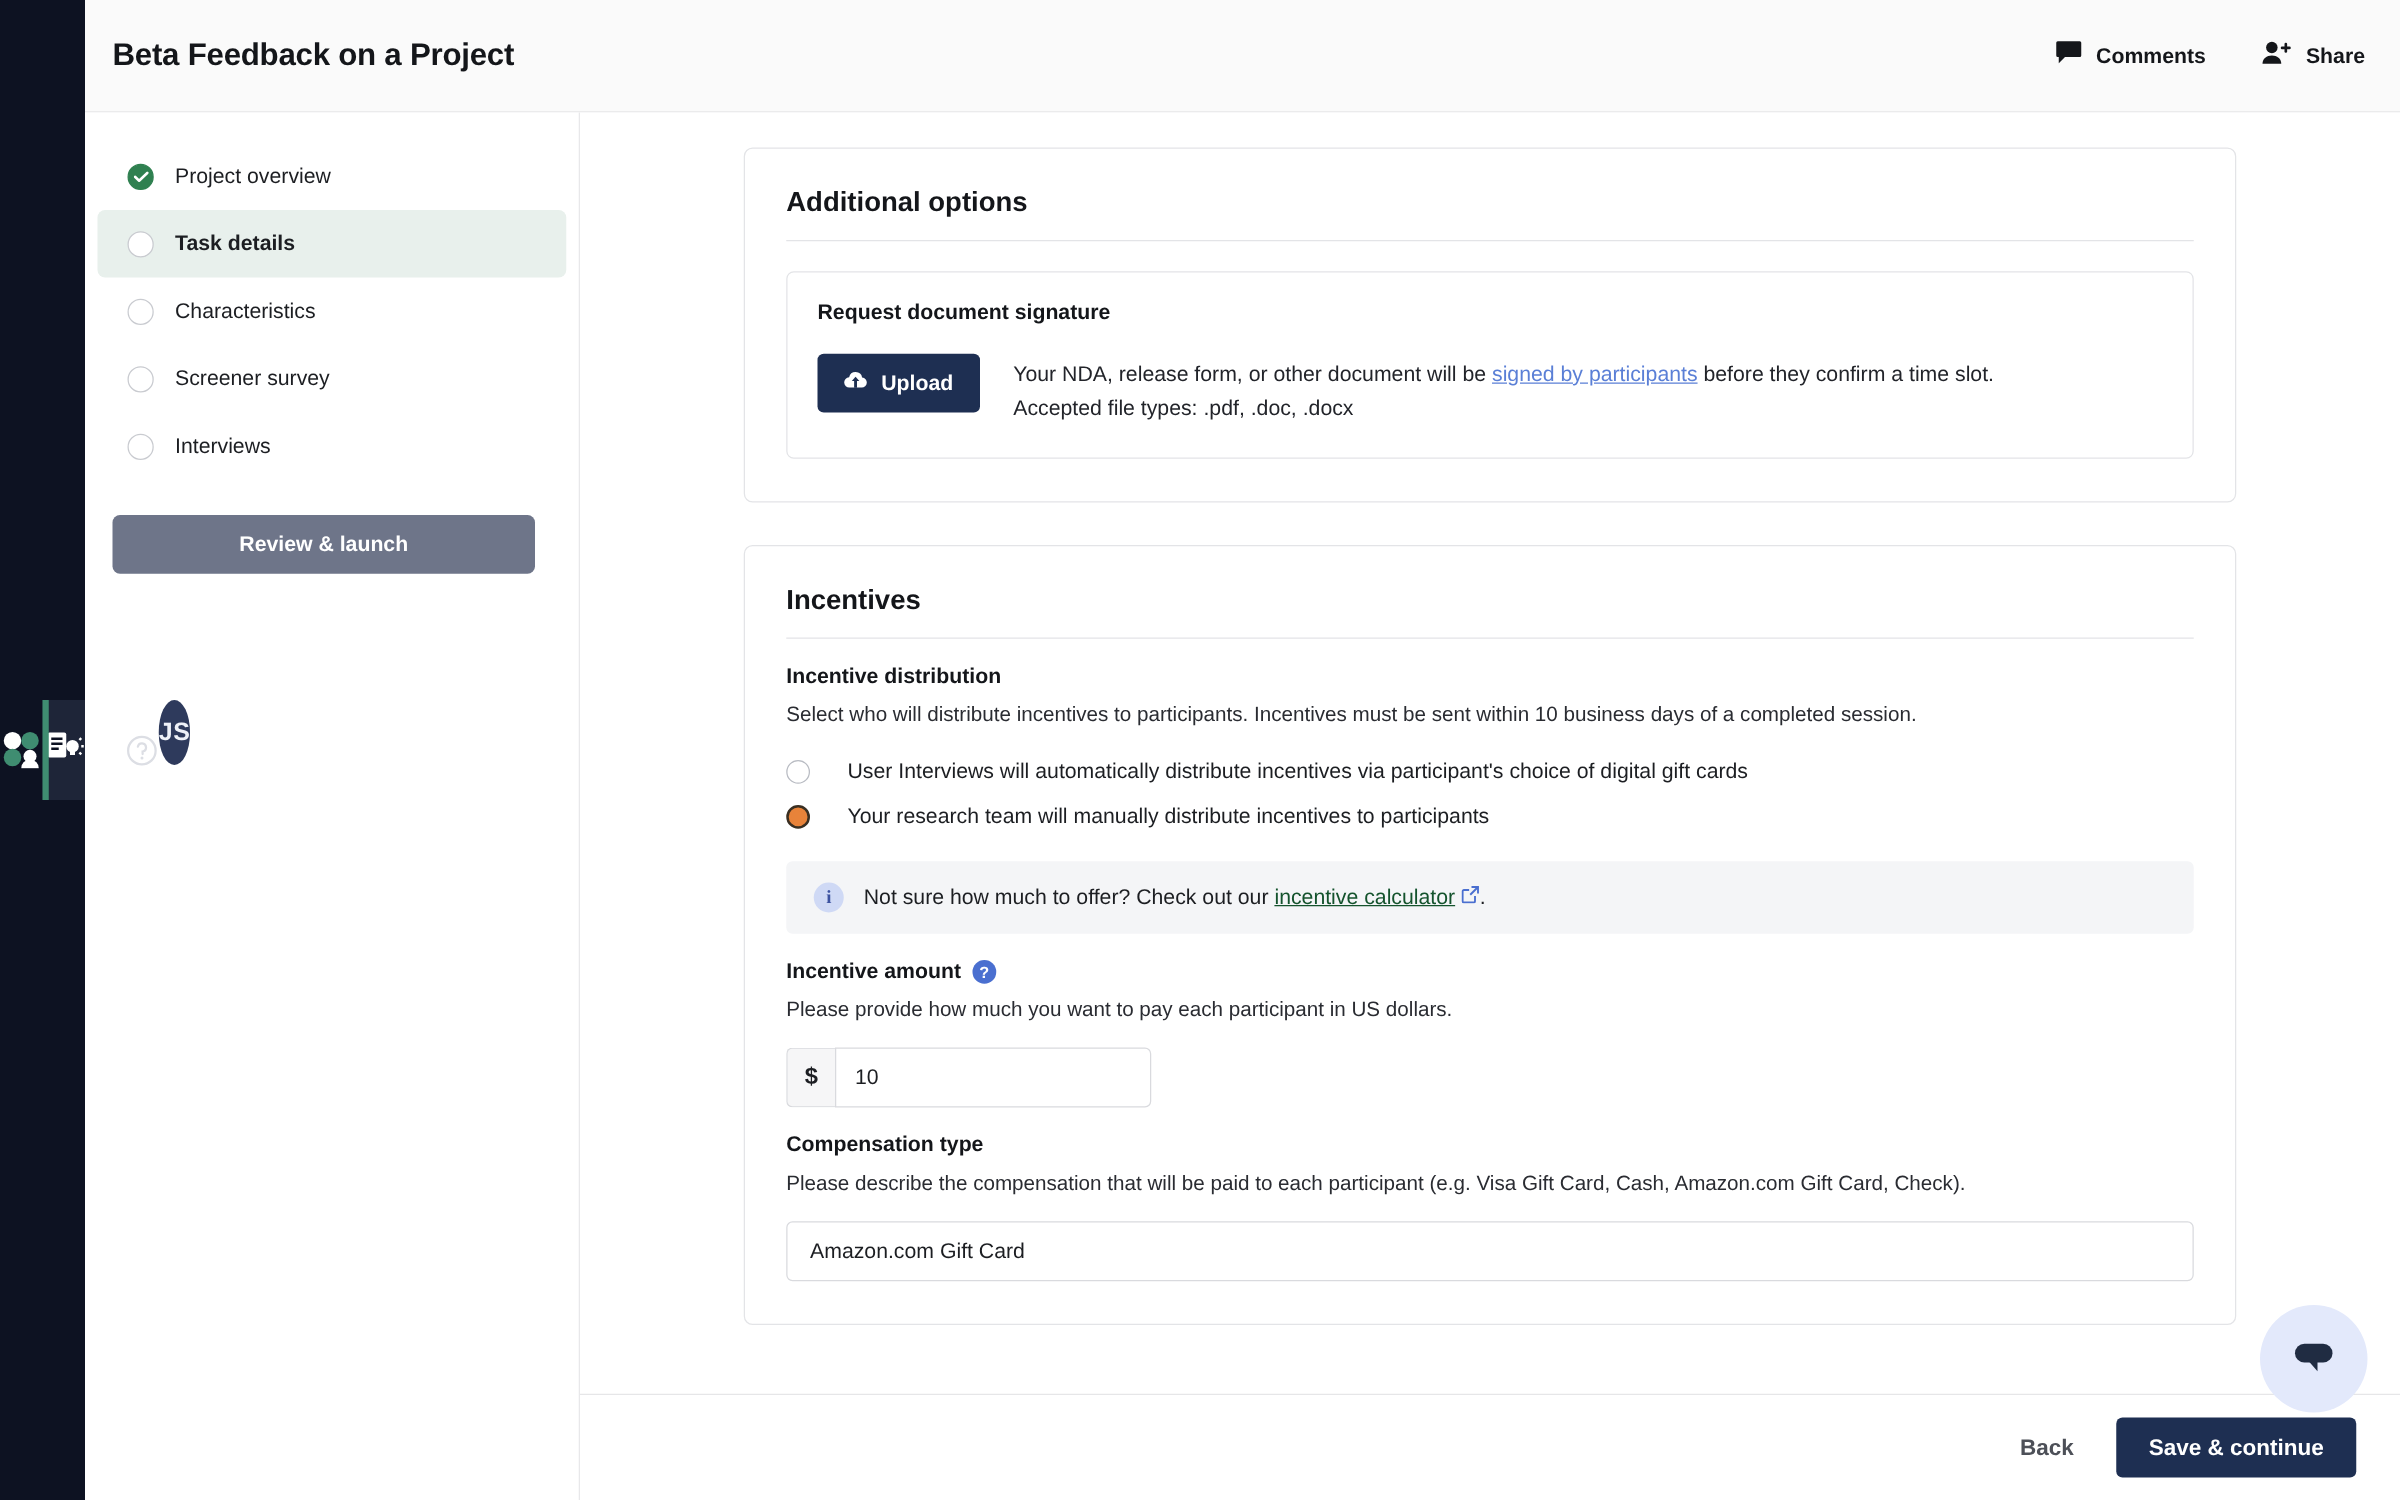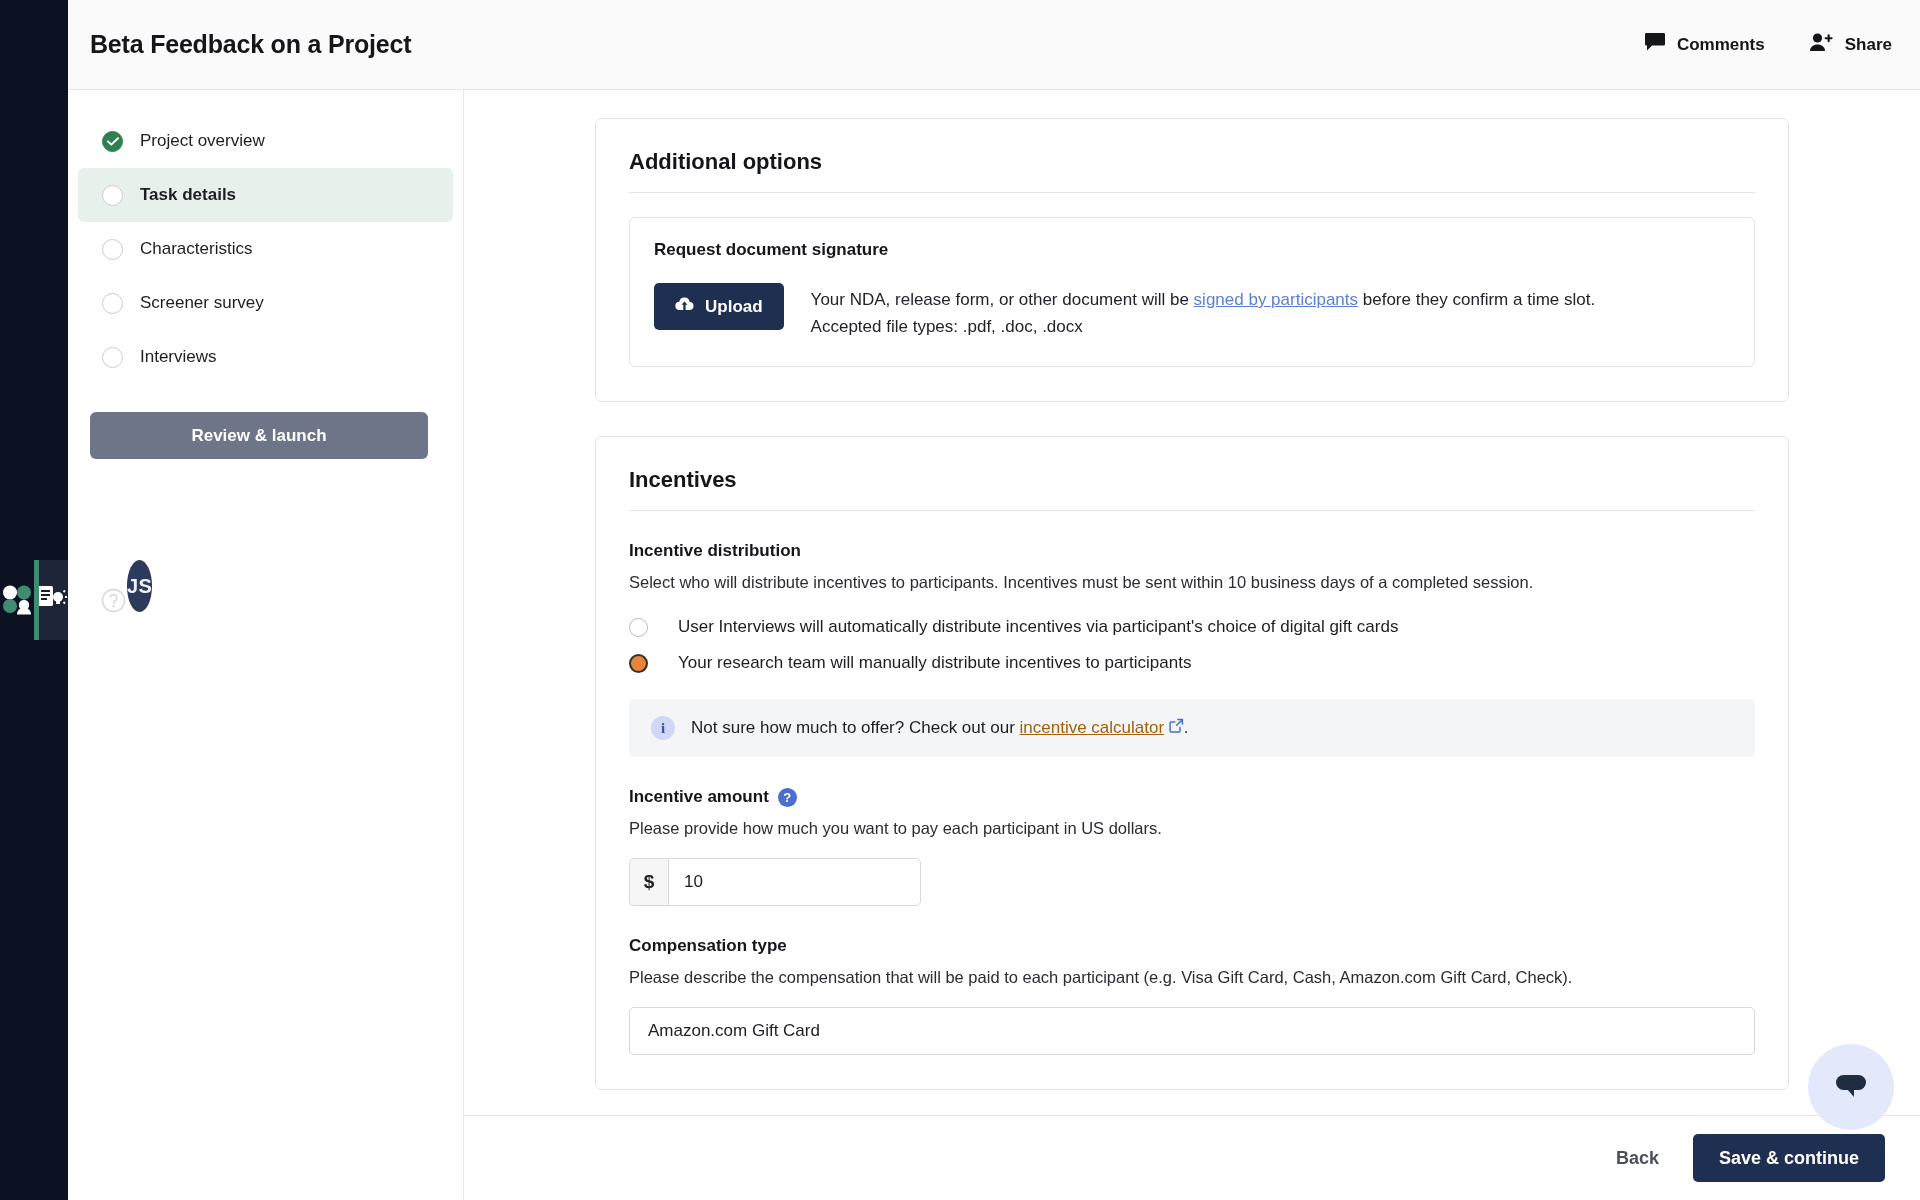--- a/index.html
+++ b/index.html
@@ -97,23 +97,23 @@
   }
   .inner-title { font-size: 17px; font-weight: 700; color: #14161a; }
   .upload-row { display: flex; align-items: flex-start; gap: 27px; margin-top: 23px; }
   .upload-btn {
     background: #1e2f52; color: #fff; border: none; border-radius: 5px;
     height: 47px; padding: 0 21px; display: flex; align-items: center; gap: 11px;
     font-family: inherit; font-size: 17px; font-weight: 700; cursor: pointer; flex: 0 0 auto;
   }
   .upload-text { font-size: 17px; color: #22242a; line-height: 1.6; padding-top: 3px; }
   .link { color: #5a7fd6; }
-  .link-blue { color: #a16207; }
-
-  .sec-label { font-size: 17px; font-weight: 700; color: #14161a; margin-top: 30px; display: flex; align-items: center; gap: 9px; }
+  .link-blue { color: #14532d; }
+
+  .sec-label { font-size: 17px; font-weight: 700; color: #14161a; margin-top: 20px; display: flex; align-items: center; gap: 9px; }
   .sec-help { font-size: 16.5px; color: #2a2c32; margin-top: 9px; line-height: 1.5; }
 
   .radio-list { margin-top: 22px; display: flex; flex-direction: column; gap: 16px; }
   .radio-row { display: flex; align-items: center; gap: 30px; cursor: pointer; }
   .radio {
     width: 19px; height: 19px; border-radius: 50%; border: 1.8px solid #b9bcc3; background: #fff; flex: 0 0 19px;
   }
   .radio.checked {
     border: 2.5px solid #3a2f22; background: #e8833a;
     box-shadow: inset 0 0 0 2.5px #e8833a;

